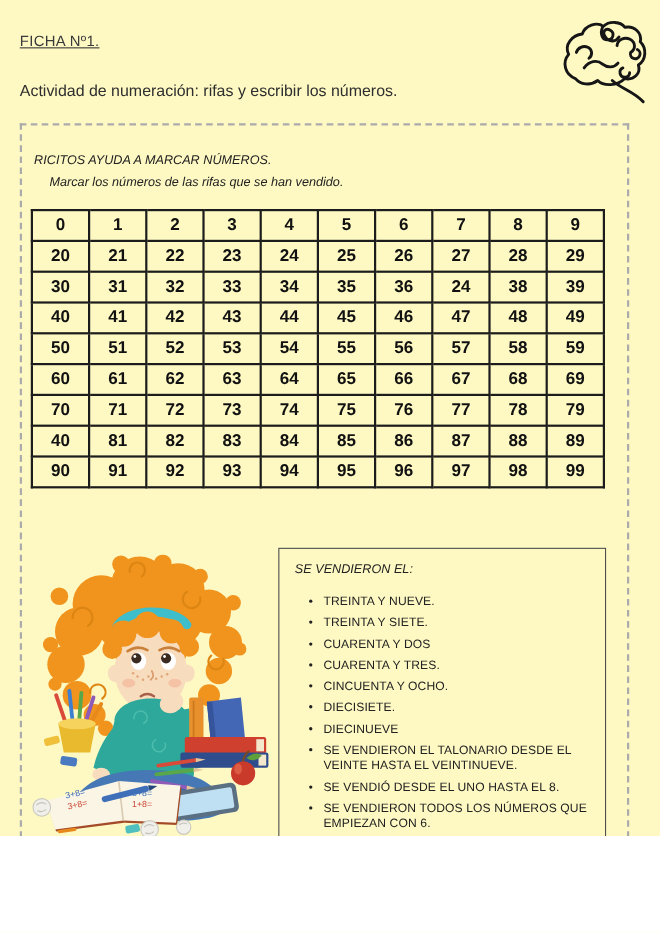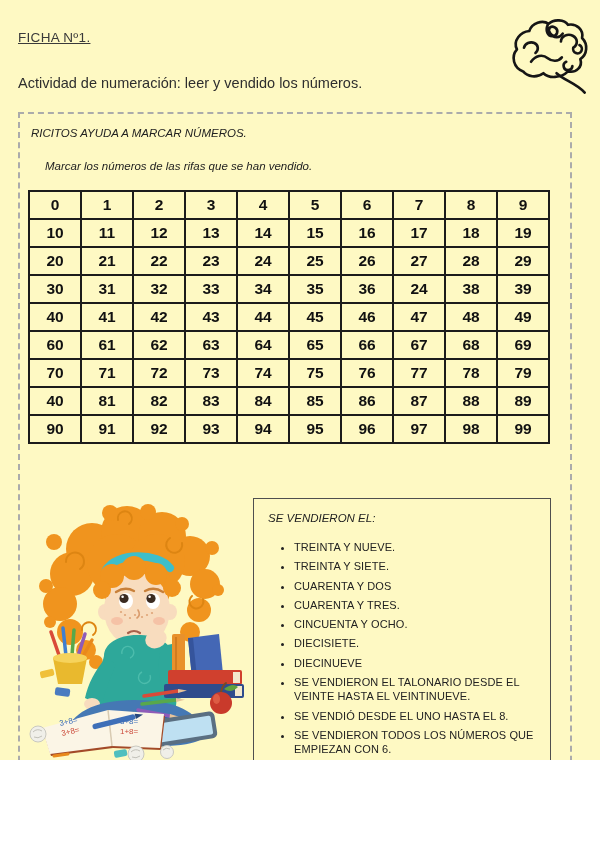--- a/index.html
+++ b/index.html
@@ -10,21 +10,21 @@
   .page-title {
     position:absolute; left:18px; top:30px; font-size:13.5px; color:#3a3a3a;
     text-decoration:underline; letter-spacing:.3px;
   }
   .brain-icon { position:absolute; left:502px; top:16px; width:88px; height:88px; }
   .page-subtitle { position:absolute; left:18px; top:75px; font-size:14.5px; color:#2e2e2e; }
   .worksheet {
     position:absolute; left:18px; top:112px; width:554px; height:700px;
     border:2px dashed #ababab; box-sizing:border-box;
   }
-  .instr-title { position:absolute; left:11px; top:13px; font-style:italic; font-size:11.5px; color:#222; }
+  .instr-title { position:absolute; left:11px; top:26px; font-style:italic; font-size:11.5px; color:#222; }
   .instr-sub   { position:absolute; left:25px; top:46px; font-style:italic; font-size:11.5px; color:#222; }
   table.number-grid { position:absolute; left:8px; top:76px; border-collapse:collapse; }
   table.number-grid td {
     width:50px; height:26px; border:2px solid #1c1c1c; padding:0;
     text-align:center; vertical-align:middle; font-weight:bold; font-size:15.5px; color:#111;
   }
   .girl-illo { position:absolute; left:2px; top:390px; width:230px; height:258px; }
   .sold-box {
     position:absolute; left:233px; top:384px; width:298px; height:265px;
     border:1.5px solid #4f4f4f; box-sizing:border-box; padding:13px 10px 14px 14px;
@@ -43,53 +43,41 @@
   <svg class="brain-icon" viewBox="0 0 100 96" fill="none" stroke="#161616" stroke-width="3" stroke-linecap="round" stroke-linejoin="round">
     <path d="M24,61 C13,57 10,44 17,36 C12,26 21,16 31,15 C34,6 46,2 53,7 C59,1 71,2 75,8 C85,6 93,14 91,23 C98,30 97,42 89,47 C92,56 84,63 75,61 C67,69 53,69 47,63 C39,69 29,67 24,61 Z"></path>
     <path d="M62,63 C72,72 84,74 94,85"></path>
     <path d="M25,34 a8,7 -15 1,1 13,6"></path>
     <path d="M52,8 c-3,7 0,13 5,13 c6,0 8,-7 3,-10 c-5,-3 -9,2 -5,7 c4,6 11,5 14,0"></path>
     <path d="M67,27 a9,8 0 1,1 14,7 a5,5 0 1,0 7,-3"></path>
     <path d="M33,50 c5,-7 13,-9 19,-4 c5,4 12,4 16,-1"></path>
     <path d="M73,50 a5,5 0 1,0 7,5"></path>
   </svg>
 
-  <div class="page-subtitle">Actividad de numeración: leer y vendido los números.</div>
+  <div class="page-subtitle">Actividad de numeración: rifas y escribir los números.</div>
 
   <div class="worksheet">
     <div class="instr-title">RICITOS AYUDA A MARCAR NÚMEROS.</div>
     <div class="instr-sub">Marcar los números de las rifas que se han vendido.</div>
 
     <table class="number-grid">
       <tbody>
           <tr>
             <td>0</td>
             <td>1</td>
             <td>2</td>
             <td>3</td>
             <td>4</td>
             <td>5</td>
             <td>6</td>
             <td>7</td>
             <td>8</td>
             <td>9</td>
           </tr>
           <tr>
-            <td>10</td>
-            <td>11</td>
-            <td>12</td>
-            <td>13</td>
-            <td>14</td>
-            <td>15</td>
-            <td>16</td>
-            <td>17</td>
-            <td>18</td>
-            <td>19</td>
-          </tr>
-          <tr>
             <td>20</td>
             <td>21</td>
             <td>22</td>
             <td>23</td>
             <td>24</td>
             <td>25</td>
             <td>26</td>
             <td>27</td>
             <td>28</td>
             <td>29</td>
@@ -110,20 +98,32 @@
             <td>40</td>
             <td>41</td>
             <td>42</td>
             <td>43</td>
             <td>44</td>
             <td>45</td>
             <td>46</td>
             <td>47</td>
             <td>48</td>
             <td>49</td>
+          </tr>
+          <tr>
+            <td>50</td>
+            <td>51</td>
+            <td>52</td>
+            <td>53</td>
+            <td>54</td>
+            <td>55</td>
+            <td>56</td>
+            <td>57</td>
+            <td>58</td>
+            <td>59</td>
           </tr>
           <tr>
             <td>60</td>
             <td>61</td>
             <td>62</td>
             <td>63</td>
             <td>64</td>
             <td>65</td>
             <td>66</td>
             <td>67</td>

